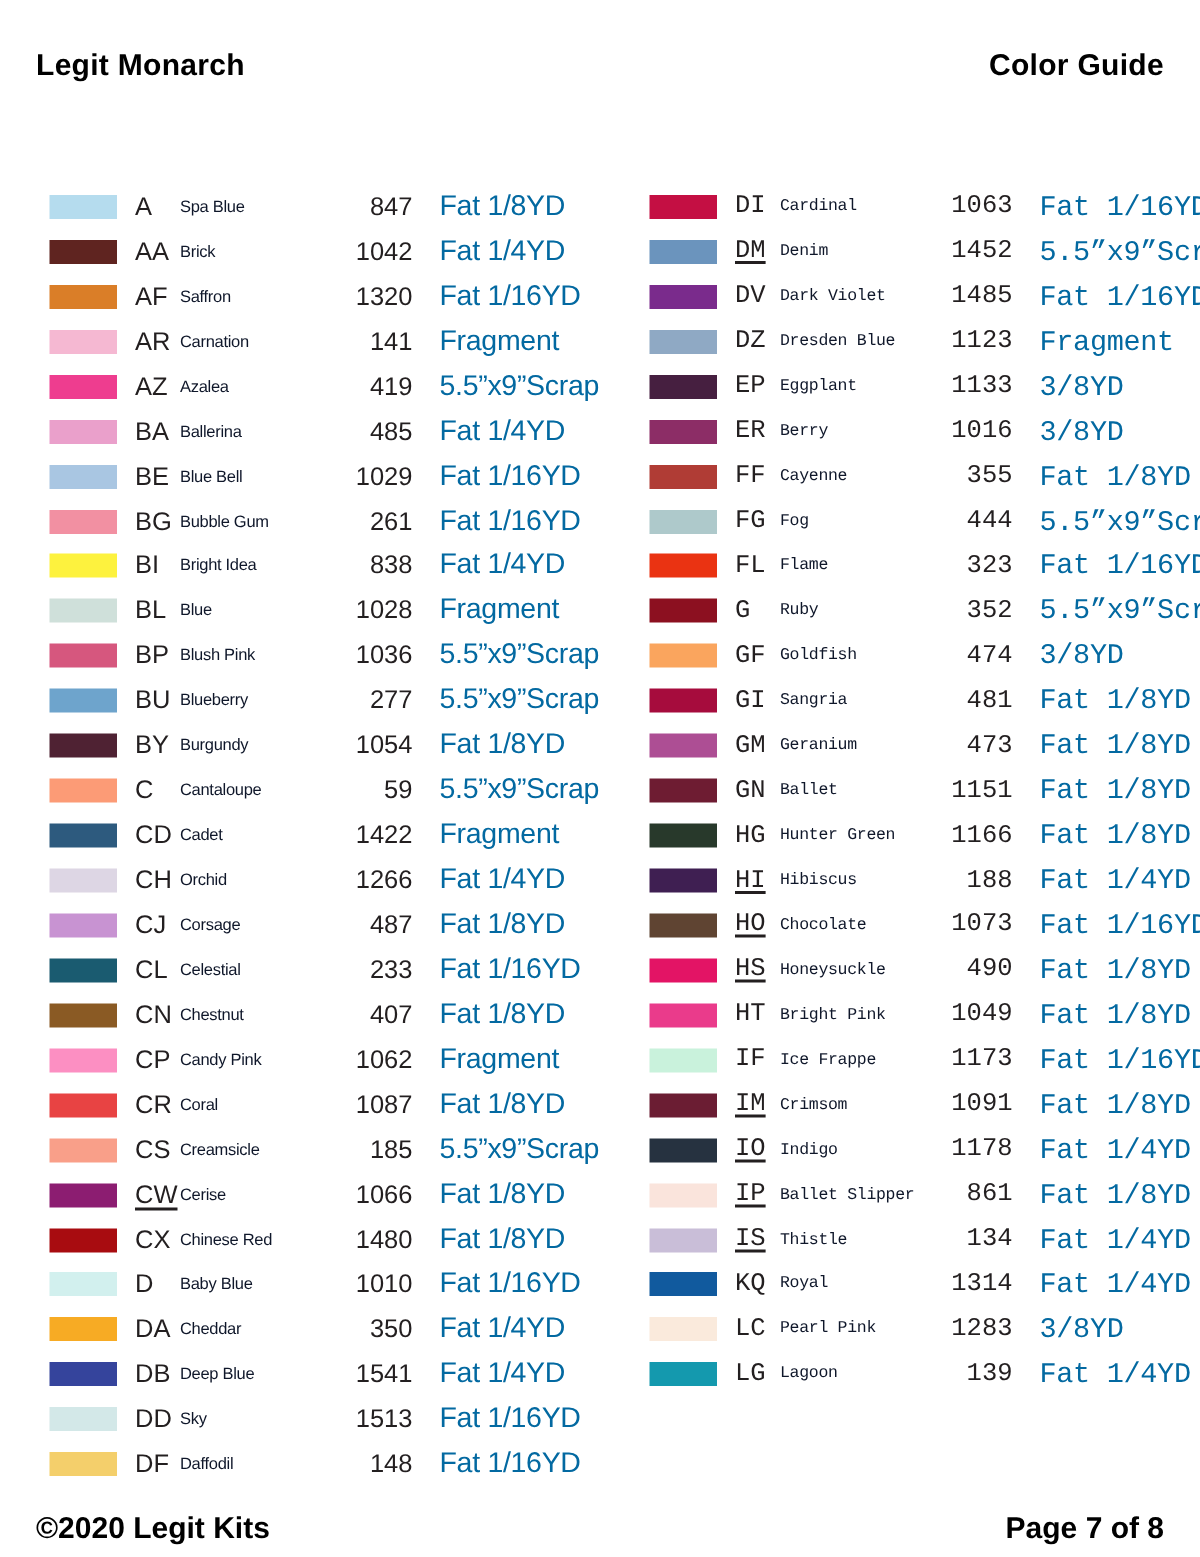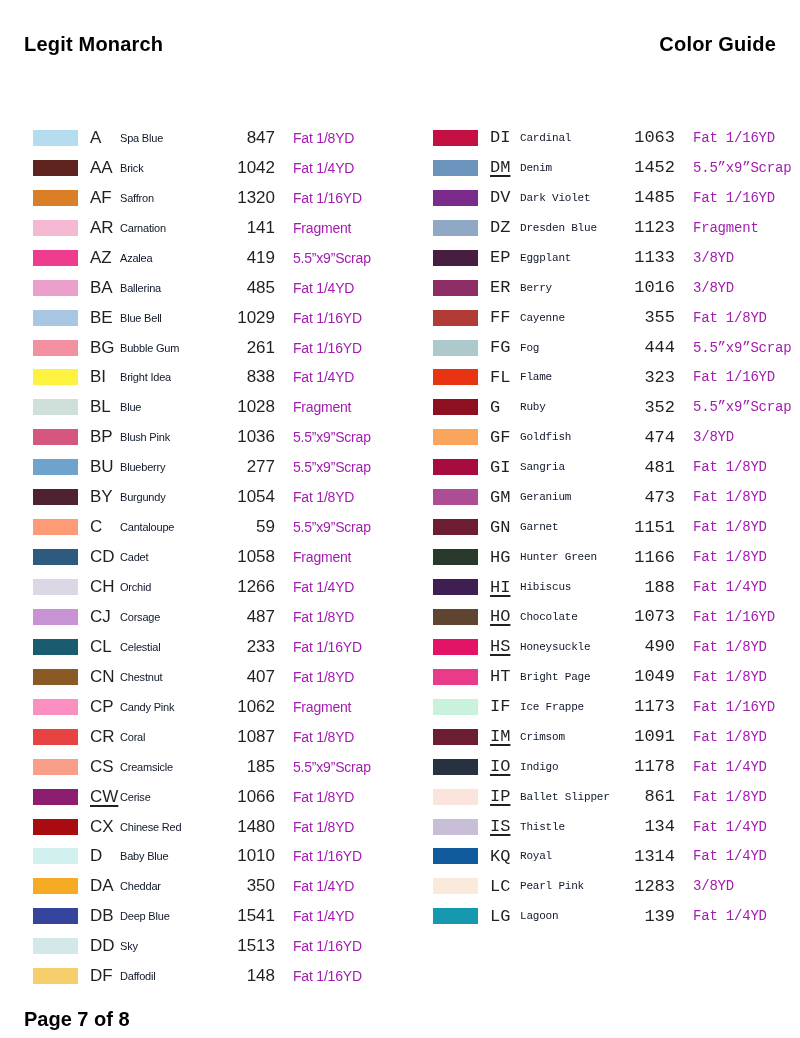--- a/index.html
+++ b/index.html
@@ -88,22 +88,22 @@
   .fnum {
     width: 45px;
     flex: none;
     text-align: right;
     font-size: 17px;
     color: #231f20;
   }
   .fsize {
     flex: 1;
     padding-left: 18px;
-    font-size: 14px;
-    color: #a21caf;
+    font-size: 19px;
+    color: #0369a1;
     white-space: nowrap;
     letter-spacing: -0.2px;
   }
   .footer {
     position: absolute;
     top: 995px;
     left: 24px;
     right: 24px;
     display: flex;
     justify-content: space-between;
@@ -223,21 +223,21 @@
           <div class="swatch" style="background: rgb(252, 155, 118);"></div>
           <div class="code"><span class="code-inner">C</span></div>
           <div class="fname">Cantaloupe</div>
           <div class="fnum">59</div>
           <div class="fsize">5.5”x9”Scrap</div>
         </div>
         <div class="fabric-row">
           <div class="swatch" style="background: rgb(45, 90, 126);"></div>
           <div class="code"><span class="code-inner">CD</span></div>
           <div class="fname">Cadet</div>
-          <div class="fnum">1058</div>
+          <div class="fnum">1422</div>
           <div class="fsize">Fragment</div>
         </div>
         <div class="fabric-row">
           <div class="swatch" style="background: rgb(221, 214, 228);"></div>
           <div class="code"><span class="code-inner">CH</span></div>
           <div class="fname">Orchid</div>
           <div class="fnum">1266</div>
           <div class="fsize">Fat 1/4YD</div>
         </div>
         <div class="fabric-row">
@@ -420,21 +420,21 @@
         <div class="fabric-row">
           <div class="swatch" style="background: rgb(173, 78, 148);"></div>
           <div class="code"><span class="code-inner">GM</span></div>
           <div class="fname">Geranium</div>
           <div class="fnum">473</div>
           <div class="fsize">Fat 1/8YD</div>
         </div>
         <div class="fabric-row">
           <div class="swatch" style="background: rgb(110, 28, 50);"></div>
           <div class="code"><span class="code-inner">GN</span></div>
-          <div class="fname">Garnet</div>
+          <div class="fname">Ballet</div>
           <div class="fnum">1151</div>
           <div class="fsize">Fat 1/8YD</div>
         </div>
         <div class="fabric-row">
           <div class="swatch" style="background: rgb(40, 57, 43);"></div>
           <div class="code"><span class="code-inner">HG</span></div>
           <div class="fname">Hunter Green</div>
           <div class="fnum">1166</div>
           <div class="fsize">Fat 1/8YD</div>
         </div>
@@ -455,21 +455,21 @@
         <div class="fabric-row">
           <div class="swatch" style="background: rgb(227, 20, 101);"></div>
           <div class="code"><span class="code-inner underlined">HS</span></div>
           <div class="fname">Honeysuckle</div>
           <div class="fnum">490</div>
           <div class="fsize">Fat 1/8YD</div>
         </div>
         <div class="fabric-row">
           <div class="swatch" style="background: rgb(234, 59, 139);"></div>
           <div class="code"><span class="code-inner">HT</span></div>
-          <div class="fname">Bright Page</div>
+          <div class="fname">Bright Pink</div>
           <div class="fnum">1049</div>
           <div class="fsize">Fat 1/8YD</div>
         </div>
         <div class="fabric-row">
           <div class="swatch" style="background: rgb(201, 242, 220);"></div>
           <div class="code"><span class="code-inner">IF</span></div>
           <div class="fname">Ice Frappe</div>
           <div class="fnum">1173</div>
           <div class="fsize">Fat 1/16YD</div>
         </div>
@@ -519,16 +519,17 @@
           <div class="swatch" style="background: rgb(20, 153, 174);"></div>
           <div class="code"><span class="code-inner">LG</span></div>
           <div class="fname">Lagoon</div>
           <div class="fnum">139</div>
           <div class="fsize">Fat 1/4YD</div>
         </div>
       </div>
   </div>
 
   <div class="footer">
+    <div class="footer-text">©2020 Legit Kits</div>
     <div class="footer-text">Page 7 of 8</div>
   </div>
 
 </div>
 
 </body></html>

